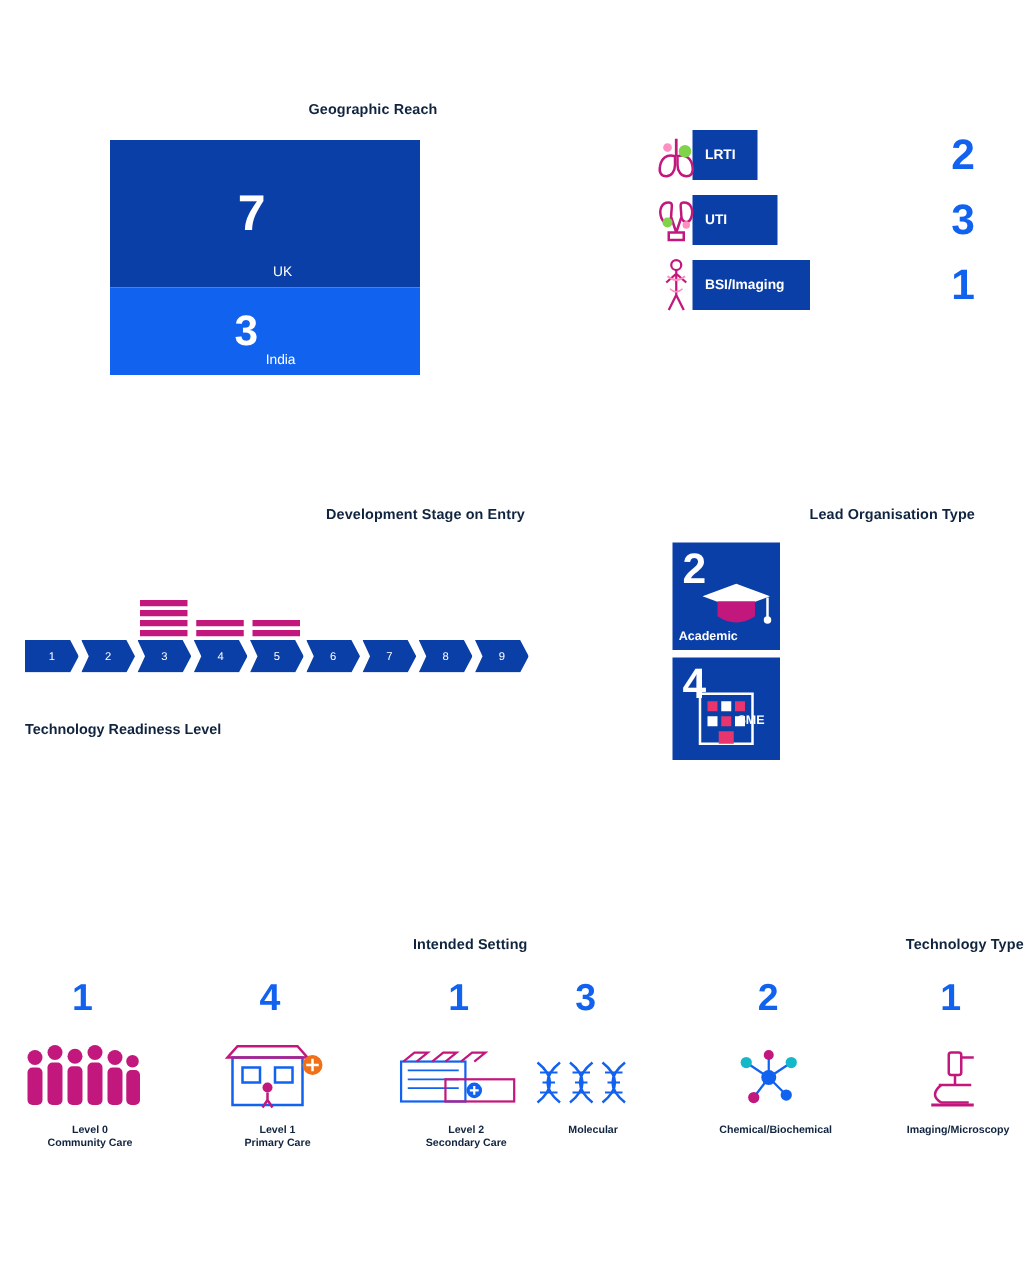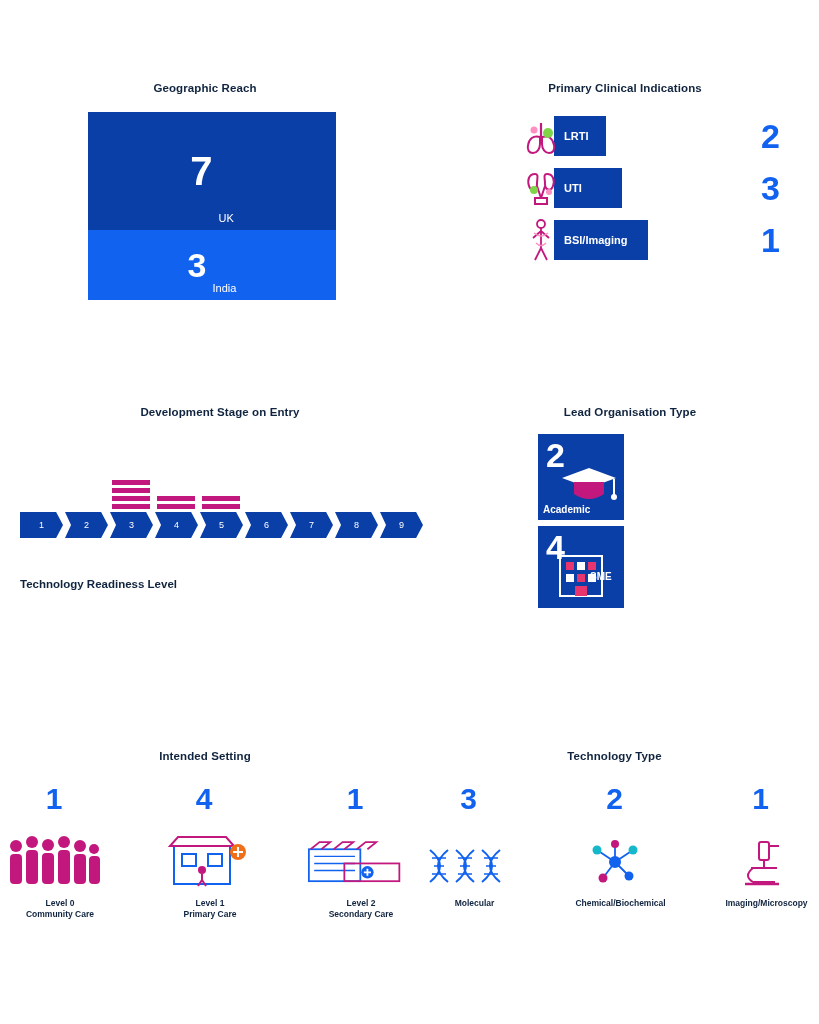--- a/index.html
+++ b/index.html
@@ -13,21 +13,21 @@
     position: relative;
     font-family: "Liberation Sans", sans-serif;
     color: #102a54;
     overflow: hidden;
   }
   .panel { position: absolute; }
   .panel-title {
     font-size: 11.5px;
     font-weight: bold;
     color: #10243f;
-    text-align: center;
+    text-align: right;
     letter-spacing: 0.1px;
   }
 
   
   #geo-panel { left: 60px; top: 82px; width: 290px; }
   .geo-stack {
     margin-top: 18px;
     margin-left: 28px;
     width: 248px;
     border: 0;
@@ -174,21 +174,21 @@
   }
   .lead-lab.academic { left: 5px; bottom: 5px; margin-top: 32px; }
   .lead-lab.sme-lab { left: 52px; top: 22px; margin-top: 23px; }
   .lead-icon {
     position: absolute;
     right: 4px;
     bottom: 4px;
   }
 
   
-  #setting-panel { left: 0px; top: 750px; width: 410px; }
+  #setting-panel { left: 12px; top: 750px; width: 410px; }
   .cards { display: flex; justify-content: center; gap: 42px; margin-top: 22px; }
   .card { width: 110px; text-align: center; }
   .card-num {
     font-size: 30px;
     font-weight: bold;
     color: #1262f0;
     line-height: 1;
     margin-bottom: 14px;
   }
   .card-art { height: 60px; display: flex; align-items: flex-end; justify-content: center; }
@@ -217,21 +217,20 @@
       <span class="geo-lab">UK</span>
     </div>
     <div class="geo-row geo-india">
       <span class="geo-num">3</span>
       <span class="geo-lab">India</span>
     </div>
   </div>
 </div>
 
 <div class="panel" id="clinical-panel">
-  <div class="panel-title">Primary Clinical Indications</div>
   <div class="clin-list">
 
     <div class="clin-row">
       <div class="clin-bar" style="width:52px;"></div>
       <div class="clin-icon">
         <svg width="40" height="42" viewBox="0 0 40 42">
           <path d="M20 8 v14" stroke="#c2187e" stroke-width="2.2" fill="none"></path>
           <path d="M19 22 C12 20 8 24 7 30 C6 35 8 38 12 38 C16 38 19 34 19 29 Z" fill="none" stroke="#c2187e" stroke-width="2"></path>
           <path d="M21 22 C28 20 32 24 33 30 C34 35 32 38 28 38 C24 38 21 34 21 29 Z" fill="none" stroke="#c2187e" stroke-width="2"></path>
           <circle cx="27" cy="18" r="5" fill="#7fd44a"></circle>

